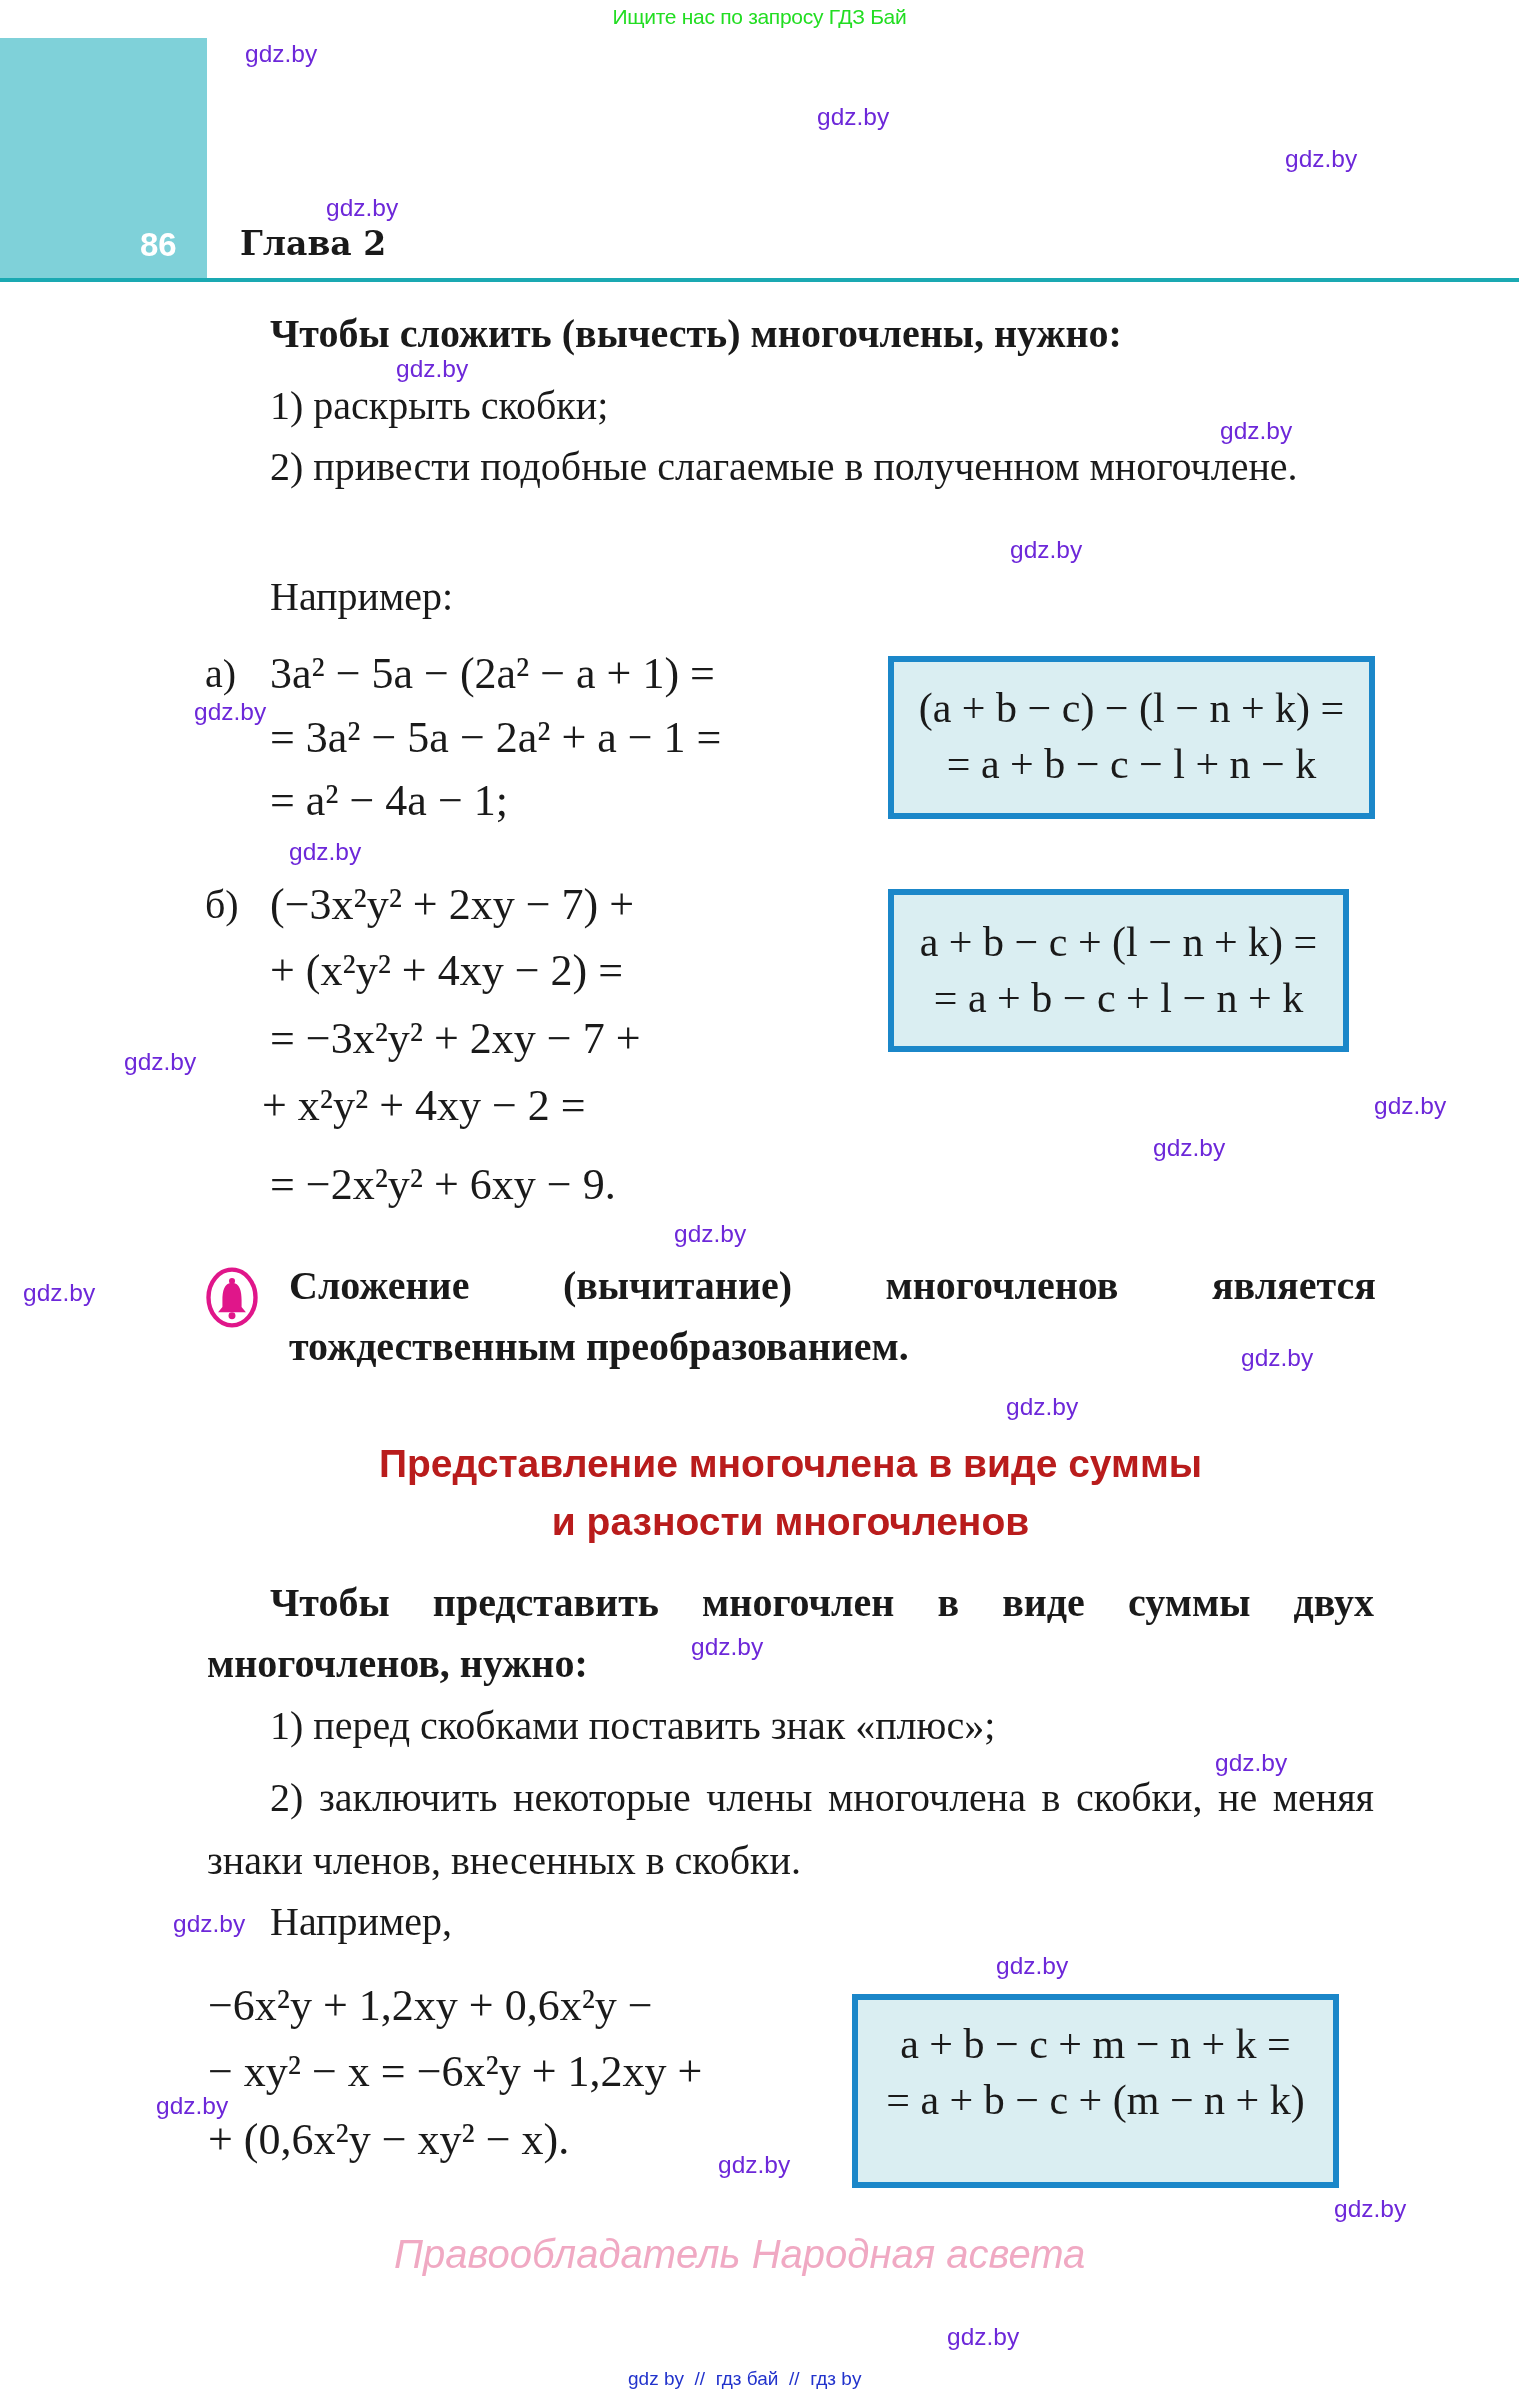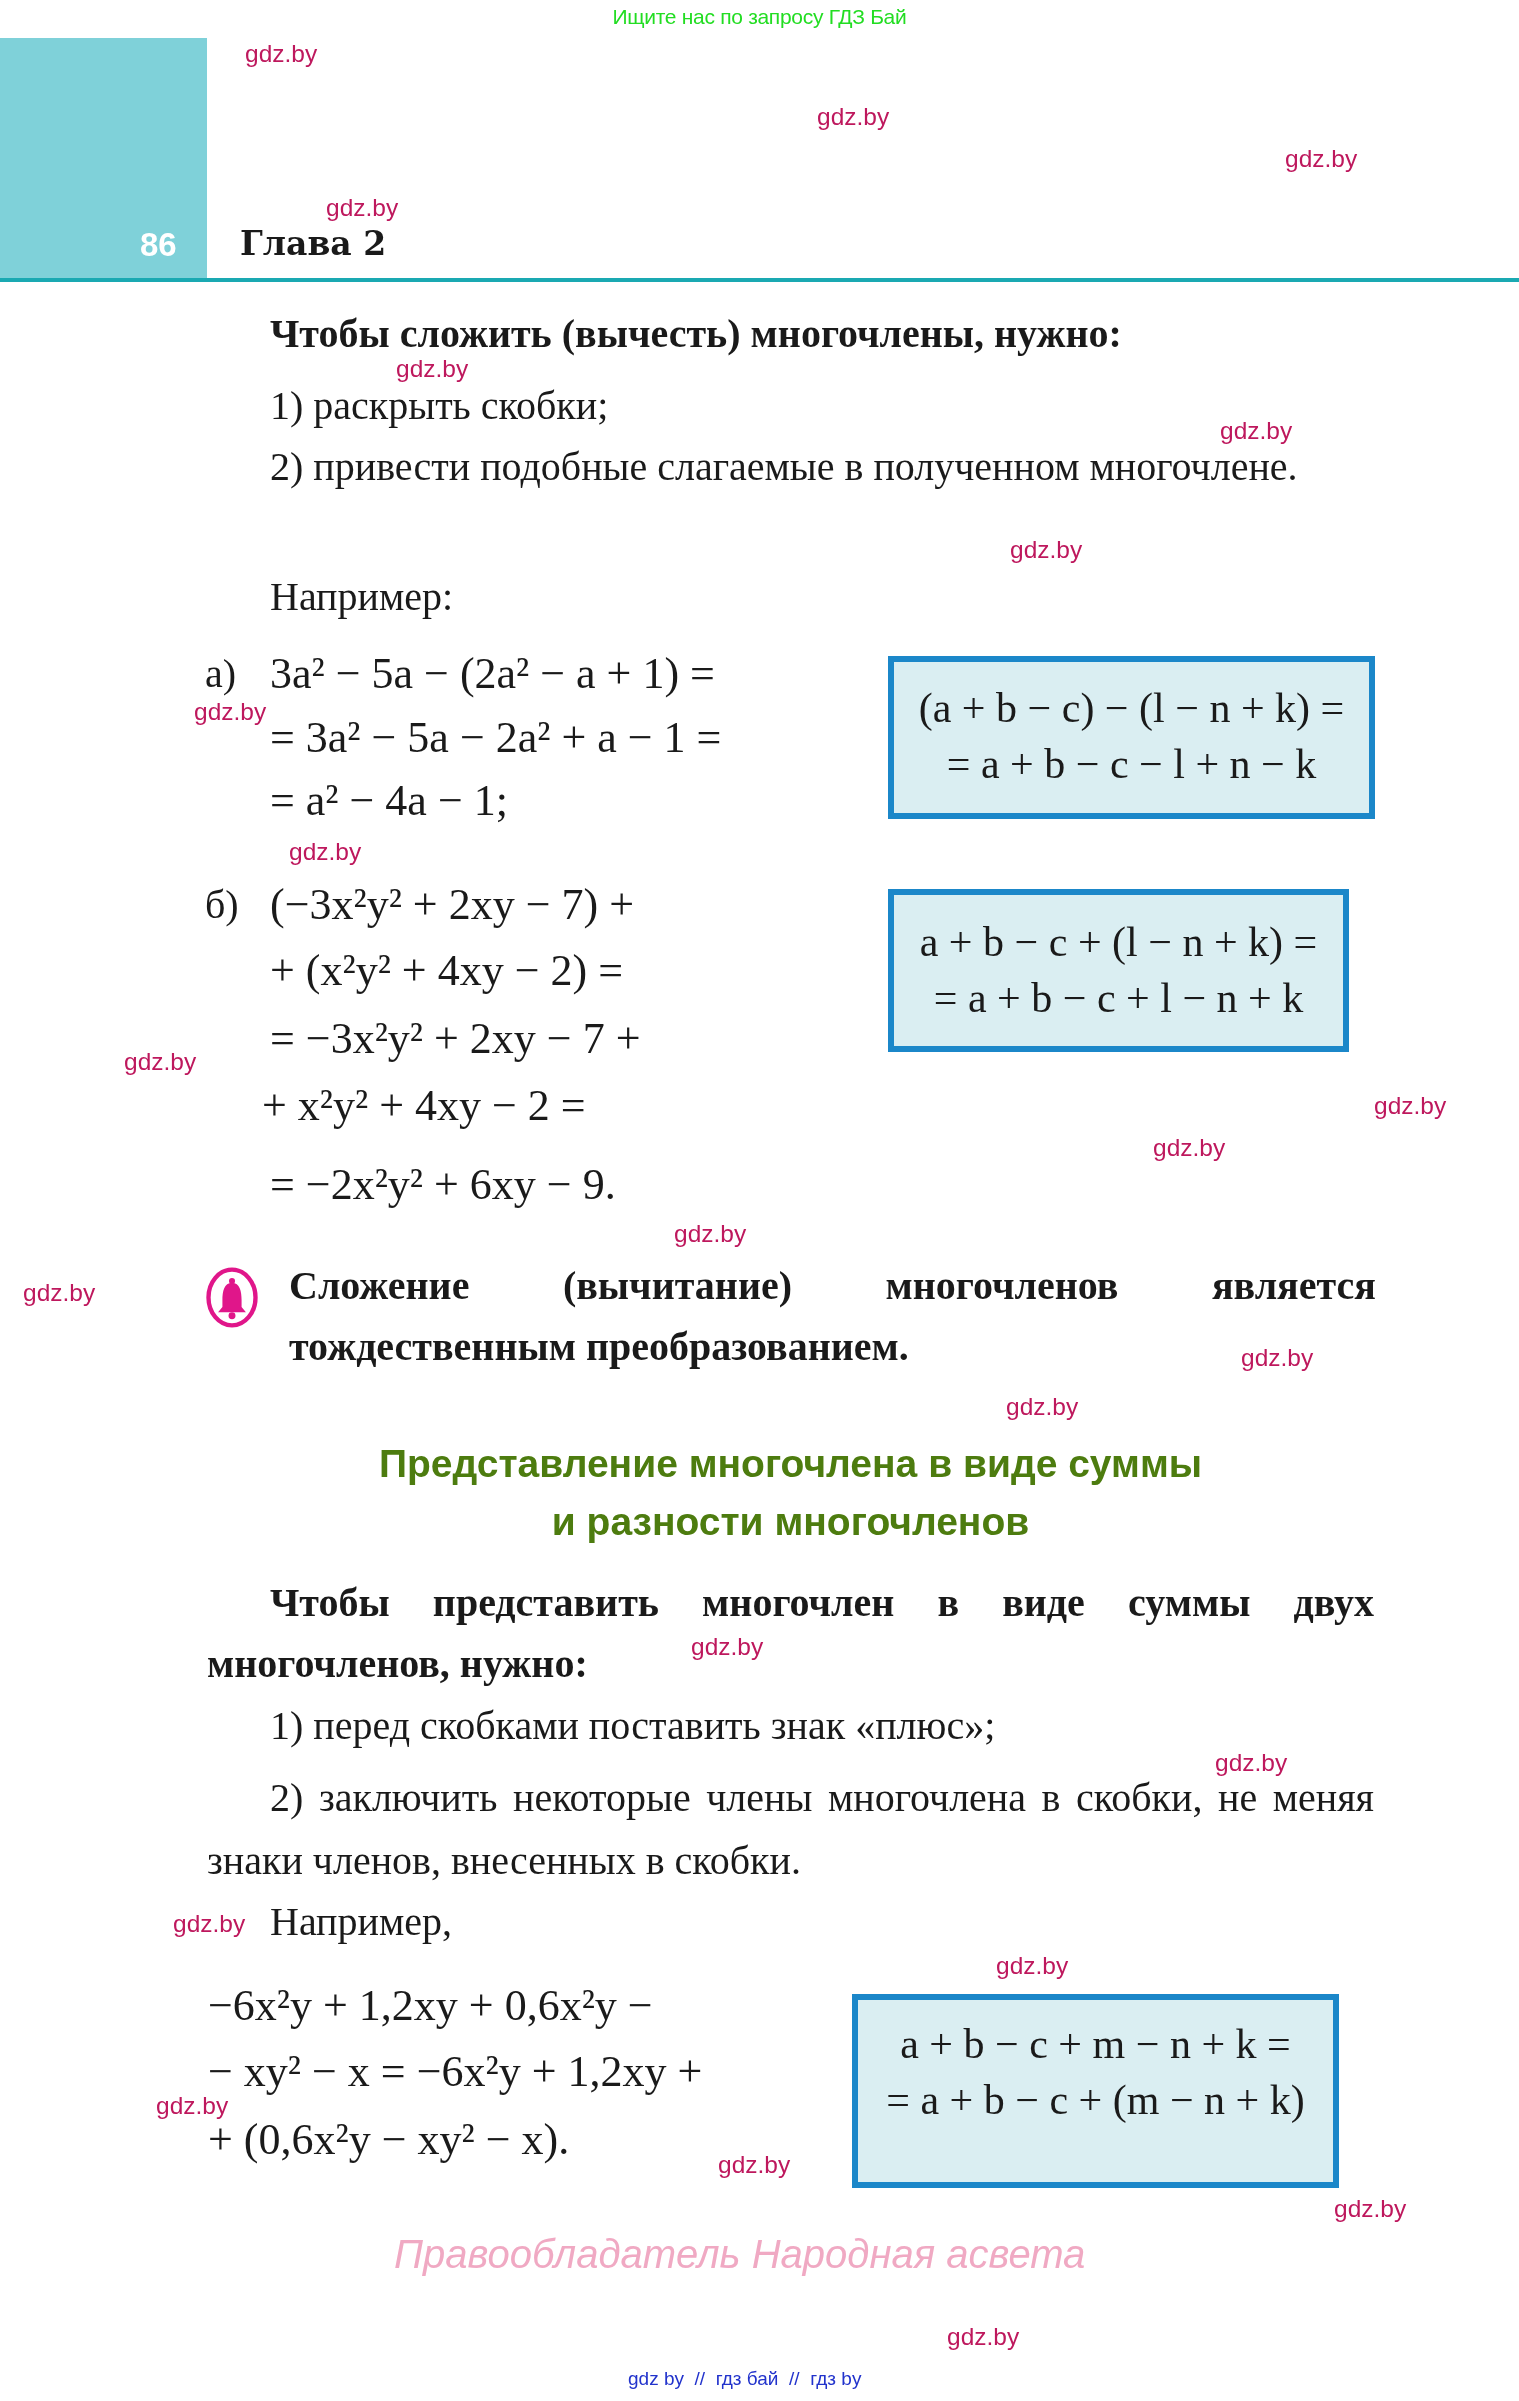--- a/index.html
+++ b/index.html
@@ -9,29 +9,29 @@
     font-family:"DejaVu Serif", serif;
   }
   .abs { position:absolute; }
   .top-banner { left:0; top:5.3px; width:1519px; text-align:center; color:#22dd22;
     font-family:"Liberation Sans", sans-serif; font-size:21px; letter-spacing:-0.3px; }
   .side-block { left:0; top:38px; width:207px; height:243px; background:#7fd1d9; }
   .page-num { left:140px; top:226px; color:#ffffff; font-family:"Liberation Sans", sans-serif;
     font-weight:bold; font-size:33px; }
   .chapter { left:240px; top:224px; font-family:"DejaVu Serif", serif; font-weight:bold; font-size:33px; }
   .header-rule { left:0; top:278px; width:1519px; height:4.4px; background:#1aa9b2; }
-  .wm { font-family:"Liberation Sans", sans-serif; font-size:24.5px; color:#be185d; }
+  .wm { font-family:"Liberation Sans", sans-serif; font-size:24.5px; color:#6d28d9; }
   .txt { font-family:"Liberation Serif", serif; font-size:40px; line-height:1.3; white-space:nowrap; }
   .bold { font-weight:bold; }
   .justify { white-space:normal; text-align:justify; text-align-last:left; }
   .math { font-family:"Liberation Serif", serif; font-size:44px; white-space:nowrap; }
   .fbox { background:#daeef2; border:6.1px solid #1b87c9; box-sizing:border-box; }
   .fbox .math { text-align:center; font-size:42px; line-height:56px; }
   .section-title { font-family:"Liberation Sans", sans-serif; font-weight:bold; font-size:39px;
-    text-align:center; line-height:58px; color:#4d7c0f; }
+    text-align:center; line-height:58px; color:#b91c1c; }
   .copyright { font-family:"Liberation Sans", sans-serif; font-size:40px; color:#f0a9c3;font-style:italic; }
   .footer-links { font-family:"Liberation Sans", sans-serif; font-size:19px; color:#2233cc; }
 </style>
 </head>
 <body>
 
 <div class="abs top-banner">Ищите нас по запросу ГДЗ Бай</div>
 
 <div class="abs side-block"></div>
 <div class="abs page-num">86</div>

